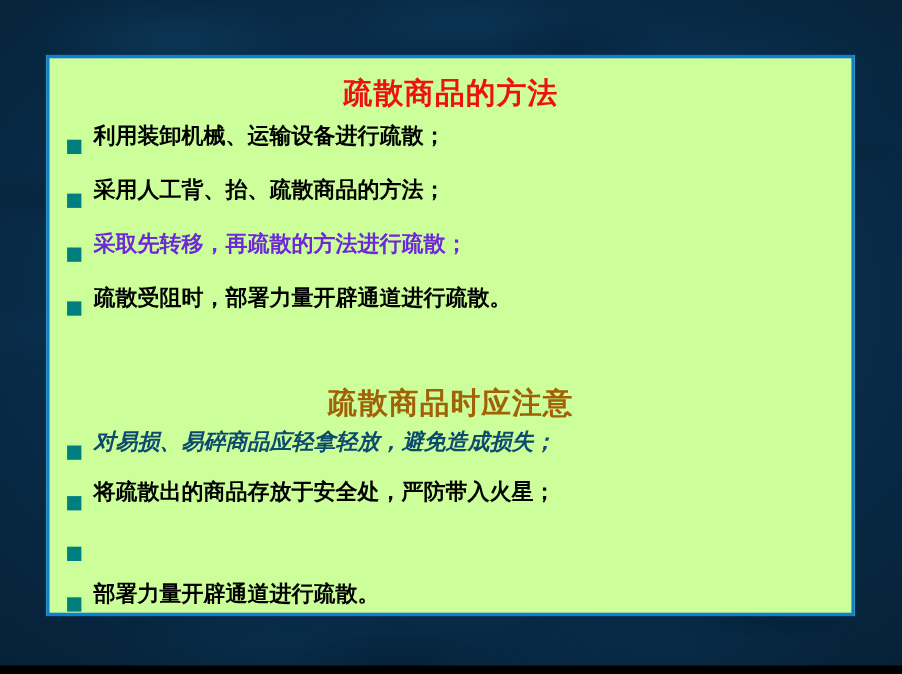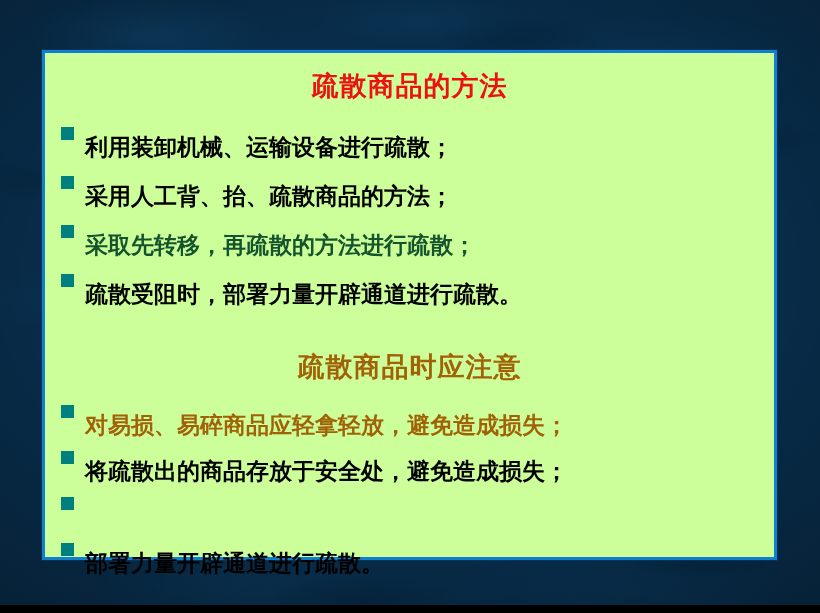--- a/index.html
+++ b/index.html
@@ -103,27 +103,26 @@
   }
   .bullet-marker {
     flex: 0 0 auto;
     width: 13px;
     height: 13px;
     background: #007f7f;
     margin-top: 14px;
     margin-right: 11px;
   }
   .bullet-text {
-    font-size: 23px;
+    font-size: 20px;
     font-weight: bold;
     color: #000000;
     line-height: 1;
     white-space: nowrap;
     font-family: "DejaVu Sans", "Liberation Sans", sans-serif;
-    margin-top: 23px;
   }
 
   
   #list-methods .bullet-item { height: 49px; }
   #list-methods { margin-top: 14px; }
 
   
   #list-cautions .bullet-item { height: 46px; }
   #list-cautions { margin-top: 11px; }
 </style>
@@ -148,41 +147,41 @@
         <span class="bullet-text" style="color: rgb(0, 0, 0);">利用装卸机械、运输设备进行疏散；</span>
       </li>
 
       <li class="bullet-item">
         <span class="bullet-marker" style="background: rgb(0, 127, 127);"></span>
         <span class="bullet-text" style="color: rgb(0, 0, 0);">采用人工背、抬、疏散商品的方法；</span>
       </li>
 
       <li class="bullet-item">
         <span class="bullet-marker" style="background: rgb(0, 127, 127);"></span>
-        <span class="bullet-text" style="color: #14532d;">采取先转移，再疏散的方法进行疏散；</span>
+        <span class="bullet-text" style="color: #6d28d9;">采取先转移，再疏散的方法进行疏散；</span>
       </li>
 
       <li class="bullet-item">
         <span class="bullet-marker" style="background: rgb(0, 127, 127);"></span>
         <span class="bullet-text" style="color: rgb(0, 0, 0); text-align: right;">疏散受阻时，部署力量开辟通道进行疏散。</span>
       </li>
     </ul>
 
     <div class="heading" id="heading-2" style="color: #a16207; margin-top: 44px;">疏散商品时应注意</div>
 
     <ul class="bullet-list" id="list-cautions">
 
       <li class="bullet-item">
         <span class="bullet-marker" style="background: rgb(0, 127, 127);"></span>
-        <span class="bullet-text" style="color: #a16207;">对易损、易碎商品应轻拿轻放，避免造成损失；</span>
+        <span class="bullet-text" style="color: #0c4a6e; font-style: italic;">对易损、易碎商品应轻拿轻放，避免造成损失；</span>
       </li>
 
       <li class="bullet-item">
         <span class="bullet-marker" style="background: rgb(0, 127, 127);"></span>
-        <span class="bullet-text" style="color: rgb(0, 0, 0);">将疏散出的商品存放于安全处，避免造成损失；</span>
+        <span class="bullet-text" style="color: rgb(0, 0, 0);">将疏散出的商品存放于安全处，严防带入火星；</span>
       </li>
 
       <li class="bullet-item">
         <span class="bullet-marker" style="background: rgb(0, 127, 127);"></span>
       </li>
 
       <li class="bullet-item">
         <span class="bullet-marker" style="background: rgb(0, 127, 127);"></span>
         <span class="bullet-text" style="color: rgb(0, 0, 0);">部署力量开辟通道进行疏散。</span>
       </li>

